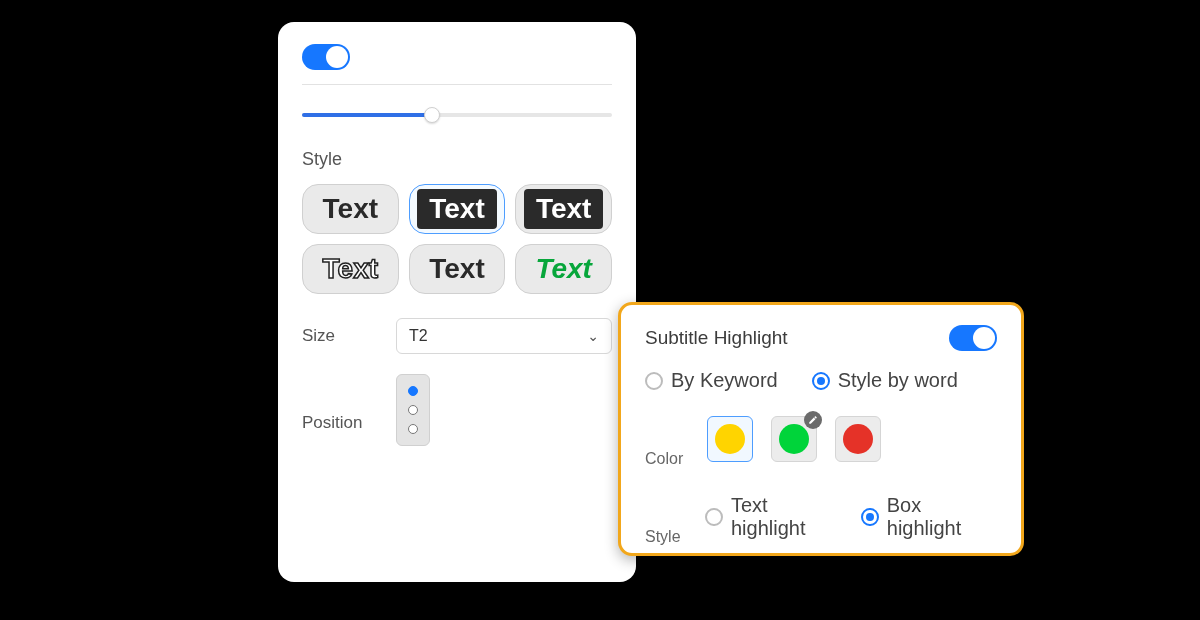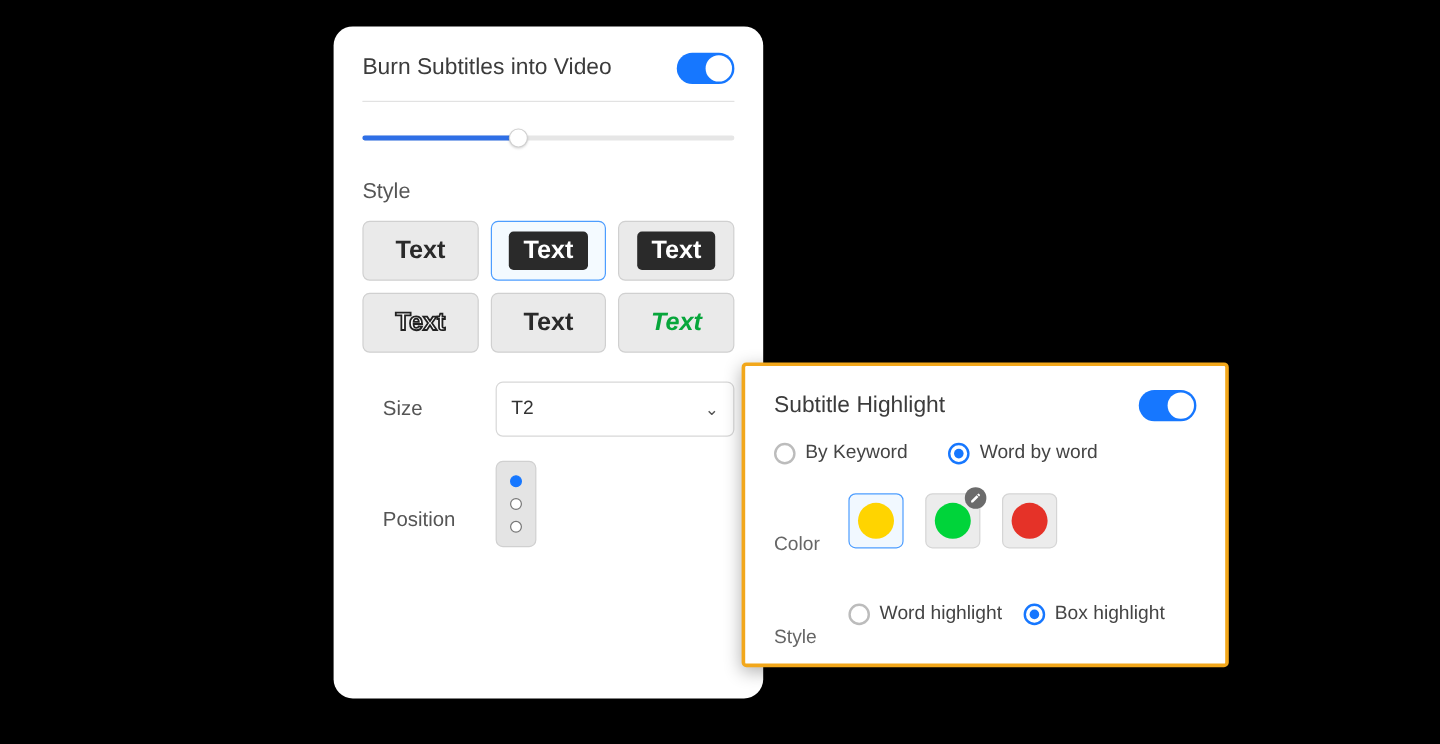--- a/index.html
+++ b/index.html
@@ -102,25 +102,25 @@
   .style-grid {
     display: grid;
     grid-template-columns: repeat(3, 1fr);
     gap: 10px;
     margin-bottom: 24px;
   }
   .style-chip {
     height: 50px;
     background: #eaeaea;
     border: 1px solid #d0d0d0;
-    border-radius: 6px;
+    border-radius: 16px;
     display: flex;
     align-items: center;
     justify-content: center;
-    font-size: 21px;
+    font-size: 28px;
     font-weight: 600;
     cursor: pointer;
   }
   .style-chip.selected {
     border: 1.5px solid #4d9dff;
     background: #f4faff;
   }
   .chip-plain { color: #2a2a2a; background: #eaeaea; }
   .chip-outline {
     color: #fff;
@@ -133,25 +133,24 @@
   .row-field {
     display: flex;
     align-items: center;
     gap: 22px;
     margin-bottom: 20px;
   }
   .row-field .label {
     font-size: 17px;
     color: #555;
     width: 72px;
-    margin-left: 17px;
   }
   .select {
     flex: 1;
-    height: 46px;
+    height: 36px;
     border: 1px solid #d8d8d8;
     border-radius: 6px;
     background: #fff;
     padding: 0 12px;
     font-size: 16px;
     color: #333;
     display: flex;
     align-items: center;
     justify-content: space-between;
     cursor: pointer;
@@ -187,39 +186,39 @@
 
   
   .popover {
     position: absolute;
     left: 618px;
     top: 302px;
     width: 406px;
     height: 254px;
     background: #fff;
     border: 3px solid #f2a71b;
-    border-radius: 4px;
+    border-radius: 14px;
     padding: 20px 24px 23px;
     box-shadow: 0 4px 14px rgba(0,0,0,0.3);
   }
   .popover .row-top { margin-bottom: 18px; }
   .popover .title { font-size: 19px; }
 
   .radio-row {
     display: flex;
     align-items: center;
     gap: 34px;
     margin-bottom: 18px;
   }
   .radio-opt {
     display: flex;
     align-items: center;
     gap: 8px;
     cursor: pointer;
-    font-size: 16px;
+    font-size: 20px;
     color: #444;
   }
   .radio {
     width: 18px; height: 18px;
     border: 2px solid #bcbcbc;
     border-radius: 50%;
     position: relative;
   }
   .radio.on {
     border-color: #1677ff;
@@ -274,21 +273,20 @@
     align-items: center;
     gap: 18px;
   }
 </style>
 </head>
 <body>
 
 <div class="panel-main">
 
   <div class="row-top">
-    <span class="title">Burn Subtitles into Video</span>
     <div class="toggle">
       <div class="knob"></div>
     </div>
   </div>
 
   <hr class="divider">
 
   <div class="slider-wrap">
     <div class="slider-track"></div>
     <div class="slider-fill"></div>
@@ -345,21 +343,21 @@
     </div>
   </div>
 
   <div class="radio-row">
     <div class="radio-opt">
       <span class="radio"></span>
       <span>By Keyword</span>
     </div>
     <div class="radio-opt">
       <span class="radio on"></span>
-      <span>Word by word</span>
+      <span>Style by word</span>
     </div>
   </div>
 
   <div class="color-row">
     <span class="section-label-sm" style="width:44px">Color</span>
     <div class="swatch-wrap selected">
       <div class="swatch sw-yellow"></div>
     </div>
     <div class="swatch-wrap">
       <div class="swatch sw-green"></div>
@@ -371,21 +369,21 @@
     </div>
     <div class="swatch-wrap">
       <div class="swatch sw-red"></div>
     </div>
   </div>
 
   <div class="style-row">
     <span class="section-label-sm" style="width:44px">Style</span>
     <div class="radio-opt">
       <span class="radio"></span>
-      <span>Word highlight</span>
+      <span>Text highlight</span>
     </div>
     <div class="radio-opt">
       <span class="radio on"></span>
       <span>Box highlight</span>
     </div>
   </div>
 
 </div>
 
 </body></html>

